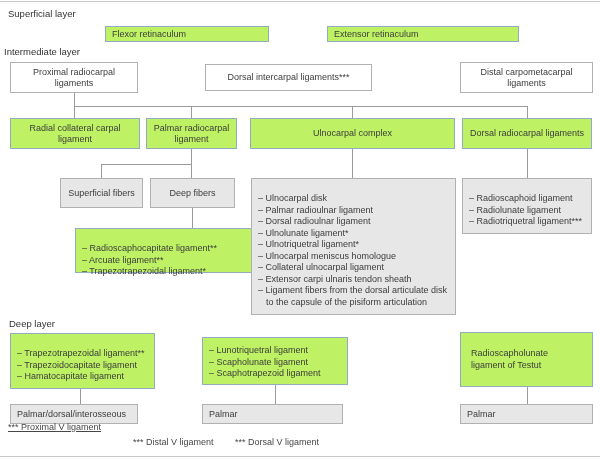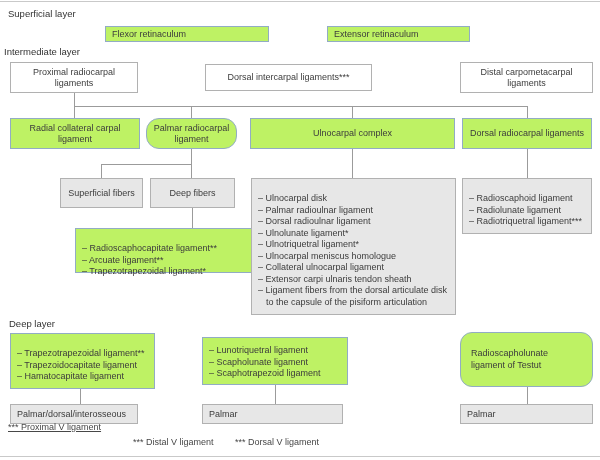--- a/index.html
+++ b/index.html
@@ -31,35 +31,35 @@
 <div id="stage">
 
   <div class="rule" style="top:1px;"></div>
   <div class="rule" style="top:456px;"></div>
 
   <div class="layer-label" style="left:8px;top:8px;">Superficial layer</div>
   <div class="layer-label" style="left:4px;top:46px;">Intermediate layer</div>
   <div class="layer-label" style="left:9px;top:318px;">Deep layer</div>
 
   <div class="box blue leftpad" style="left:105px;top:26px;width:164px;height:16px;">Flexor retinaculum</div>
-  <div class="box blue leftpad" style="left:327px;top:26px;width:143px;height:16px;">Extensor retinaculum</div>
+  <div class="box blue leftpad" style="left:327px;top:26px;width:192px;height:16px;">Extensor retinaculum</div>
 
   <div class="box white center" style="left:10px;top:62px;width:128px;height:31px;">Proximal radiocarpal ligaments</div>
   <div class="box white center" style="left:205px;top:64px;width:167px;height:27px;">Dorsal intercarpal ligaments***</div>
   <div class="box white center" style="left:460px;top:62px;width:133px;height:31px;">Distal carpometacarpal ligaments</div>
 
   <div class="vline" style="left:74px;top:93px;height:13px;"></div>
   <div class="hline" style="left:74px;top:106px;width:454px;"></div>
   <div class="vline" style="left:74px;top:106px;height:12px;"></div>
   <div class="vline" style="left:191px;top:106px;height:12px;"></div>
   <div class="vline" style="left:352px;top:106px;height:12px;"></div>
   <div class="vline" style="left:527px;top:106px;height:12px;"></div>
 
   <div class="box blue center" style="left:10px;top:118px;width:130px;height:31px;">Radial collateral carpal ligament</div>
-  <div class="box blue center" style="left:146px;top:118px;width:91px;height:31px;border-radius:13px;">Palmar radiocarpal ligament</div>
+  <div class="box blue center" style="left:146px;top:118px;width:91px;height:31px;">Palmar radiocarpal ligament</div>
   <div class="box blue center" style="left:250px;top:118px;width:205px;height:31px;">Ulnocarpal complex</div>
   <div class="box blue center" style="left:462px;top:118px;width:130px;height:31px;">Dorsal radiocarpal ligaments</div>
 
   <div class="vline" style="left:191px;top:149px;height:15px;"></div>
   <div class="hline" style="left:101px;top:164px;width:91px;"></div>
   <div class="vline" style="left:101px;top:164px;height:14px;"></div>
   <div class="vline" style="left:191px;top:164px;height:14px;"></div>
 
   <div class="box gray center" style="left:60px;top:178px;width:83px;height:30px;">Superficial fibers</div>
   <div class="box gray center" style="left:150px;top:178px;width:85px;height:30px;">Deep fibers</div>
@@ -99,21 +99,21 @@
     <div class="li">– Trapezoidocapitate ligament</div>
     <div class="li">– Hamatocapitate ligament</div>
   </div>
 
   <div class="box blue list" style="left:202px;top:337px;width:146px;height:48px;padding-top:7px;">
     <div class="li">– Lunotriquetral ligament</div>
     <div class="li">– Scapholunate ligament</div>
     <div class="li">– Scaphotrapezoid ligament</div>
   </div>
 
-  <div class="box blue" style="left:460px;top:332px;width:133px;height:55px;padding-left:10px;padding-right:24px;line-height:11.5px;border-radius:12px;">Radioscapholunate ligament of Testut</div>
+  <div class="box blue" style="left:460px;top:332px;width:133px;height:55px;padding-left:10px;padding-right:24px;line-height:11.5px;">Radioscapholunate ligament of Testut</div>
 
   <div class="vline" style="left:80px;top:389px;height:15px;"></div>
   <div class="vline" style="left:275px;top:385px;height:19px;"></div>
   <div class="vline" style="left:527px;top:387px;height:17px;"></div>
 
   <div class="box gray leftpad" style="left:10px;top:404px;width:128px;height:20px;">Palmar/dorsal/interosseous</div>
   <div class="box gray leftpad" style="left:202px;top:404px;width:141px;height:20px;">Palmar</div>
   <div class="box gray leftpad" style="left:460px;top:404px;width:133px;height:20px;">Palmar</div>
 
   <div class="fn" style="left:8px;top:422px;text-decoration:underline;">*** Proximal V ligament</div>

